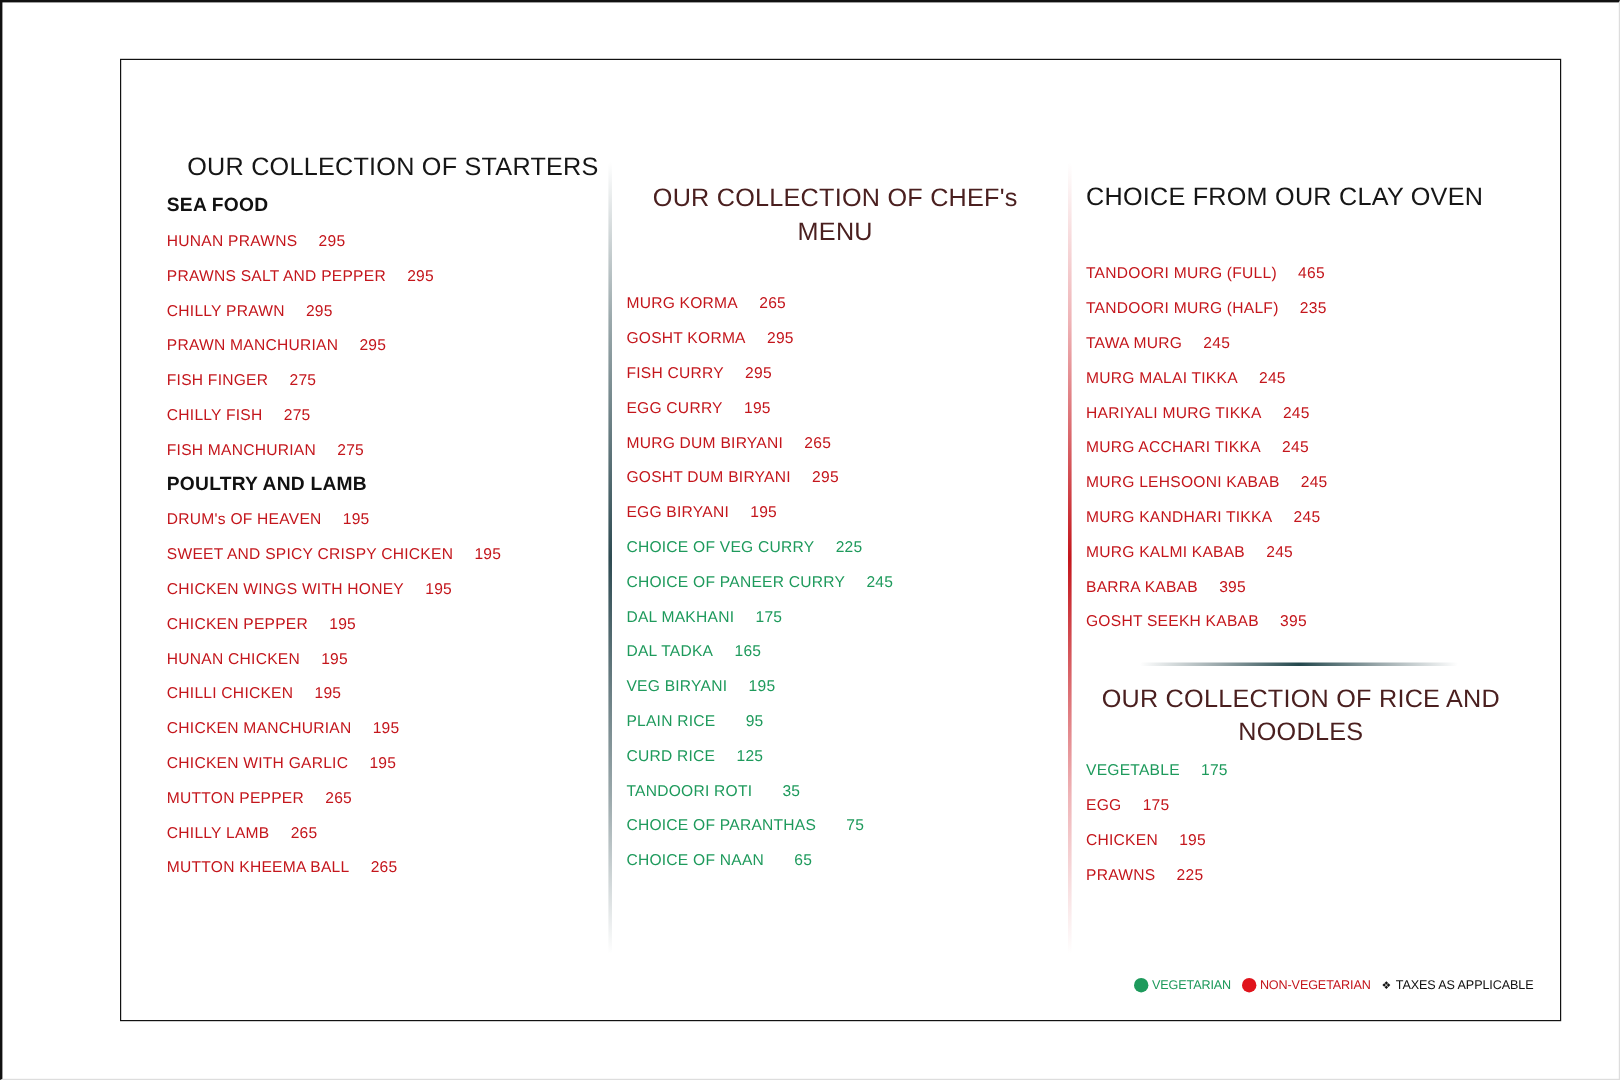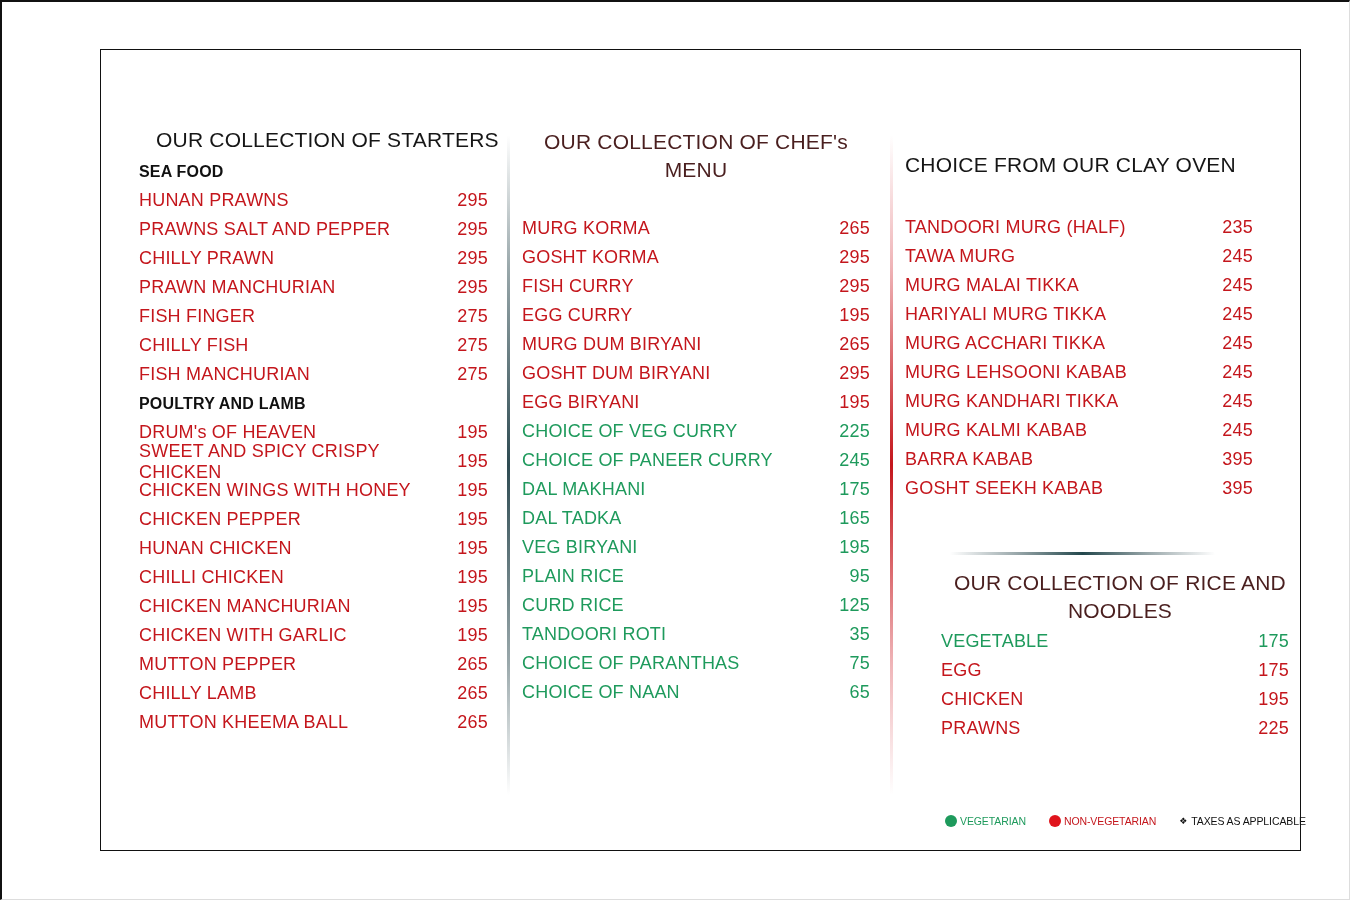--- a/index.html
+++ b/index.html
@@ -11,38 +11,38 @@
       position: absolute; left: 0; top: 0; width: 1350px; height: 900px;
       border-top: 2px solid #111; border-left: 2px solid #111;
       border-right: 1px solid #ddd; border-bottom: 1px solid #ddd;
     }
     .menu-card {
       position: absolute; left: 100px; top: 49px; width: 1201px; height: 802px;
       border: 1.5px solid #111; background: #fff;
     }
     .col { position: absolute; }
     .col-starters { left: 139px; top: 126px; width: 349px; }
-    .col-chefs { left: 522px; top: 128px; width: 348px; }
+    .col-chefs { left: 522px; top: 152px; width: 348px; }
     .col-oven { left: 905px; top: 151px; width: 348px; }
 
     .heading {
       font-size: 21px; color: #161616; font-weight: normal;
       letter-spacing: 0.2px; line-height: 28px; white-space: nowrap;
     }
     .heading.maroon { color: #4a1f1f; }
     .heading.center { text-align: center; white-space: normal; }
 
     .sub-heading {
       font-size: 16px; color: #111; line-height: 29px; height: 29px;
       letter-spacing: 0.2px;
       font-weight: bold;
     }
     .item {
-      display: flex; justify-content: space-between; align-items: center;
-      height: 29px; font-size: 18px; letter-spacing: 0.2px;
+      display: flex; justify-content: flex-start; align-items: center;
+      height: 29px; font-size: 13px; letter-spacing: 0.2px;
     }
     .item.nv { color: #c4161c; }
     .item.v { color: #1e9a5c; }
     .item .price { text-align: right; min-width: 40px; }
 
     .divider-v {
       position: absolute; width: 3px; border-radius: 2px;
     }
     .divider-1 {
       left: 507px; top: 135px; height: 660px;
@@ -59,21 +59,21 @@
     }
 
     .legend {
       position: absolute; left: 945px; top: 815px; display: flex; align-items: center;
       font-size: 10.5px; letter-spacing: -0.1px; white-space: nowrap;
     }
     .legend .dot {
       display: inline-block; width: 12px; height: 12px; border-radius: 50%;
       margin-right: 3px; vertical-align: middle;
     }
-    .legend .entry { display: flex; align-items: center; margin-right: 23px; }
+    .legend .entry { display: flex; align-items: center; margin-right: 9px; }
     .legend .entry.veg { color: #1e9a5c; }
     .legend .entry.nonveg { color: #c4161c; text-align: right; }
     .legend .entry.tax { color: #111; margin-right: 0; }
     .legend .diamond { font-size: 9px; margin-right: 4px; }
   </style>
 </head>
 <body>
 
 <div class="outer-frame"></div>
 
@@ -238,20 +238,24 @@
       </div>
     </div>
 </div>
 
 <div class="divider-v divider-2"></div>
 
 <div class="col col-oven">
   <div class="heading" style="margin-bottom:34px;">CHOICE FROM OUR CLAY OVEN</div>
   <div id="oven-list">
       <div class="item nv">
+        <span class="name">TANDOORI MURG (FULL)</span>
+        <span class="price">465</span>
+      </div>
+      <div class="item nv">
         <span class="name">TANDOORI MURG (HALF)</span>
         <span class="price">235</span>
       </div>
       <div class="item nv">
         <span class="name">TAWA MURG</span>
         <span class="price">245</span>
       </div>
       <div class="item nv">
         <span class="name">MURG MALAI TIKKA</span>
         <span class="price">245</span>
@@ -282,21 +286,21 @@
       </div>
       <div class="item nv">
         <span class="name">GOSHT SEEKH KABAB</span>
         <span class="price">395</span>
       </div>
     </div>
 </div>
 
 <div class="divider-h"></div>
 
-<div class="col" style="left:905px; top:569px; width:348px;margin-left:36px;">
+<div class="col" style="left:905px; top:569px; width:348px;">
   <div class="heading maroon center" style="margin-bottom:2px; padding:0 0 0 10px;">OUR COLLECTION OF RICE AND NOODLES</div>
   <div id="rice-list">
       <div class="item v">
         <span class="name">VEGETABLE</span>
         <span class="price">175</span>
       </div>
       <div class="item nv">
         <span class="name">EGG</span>
         <span class="price">175</span>
       </div>

